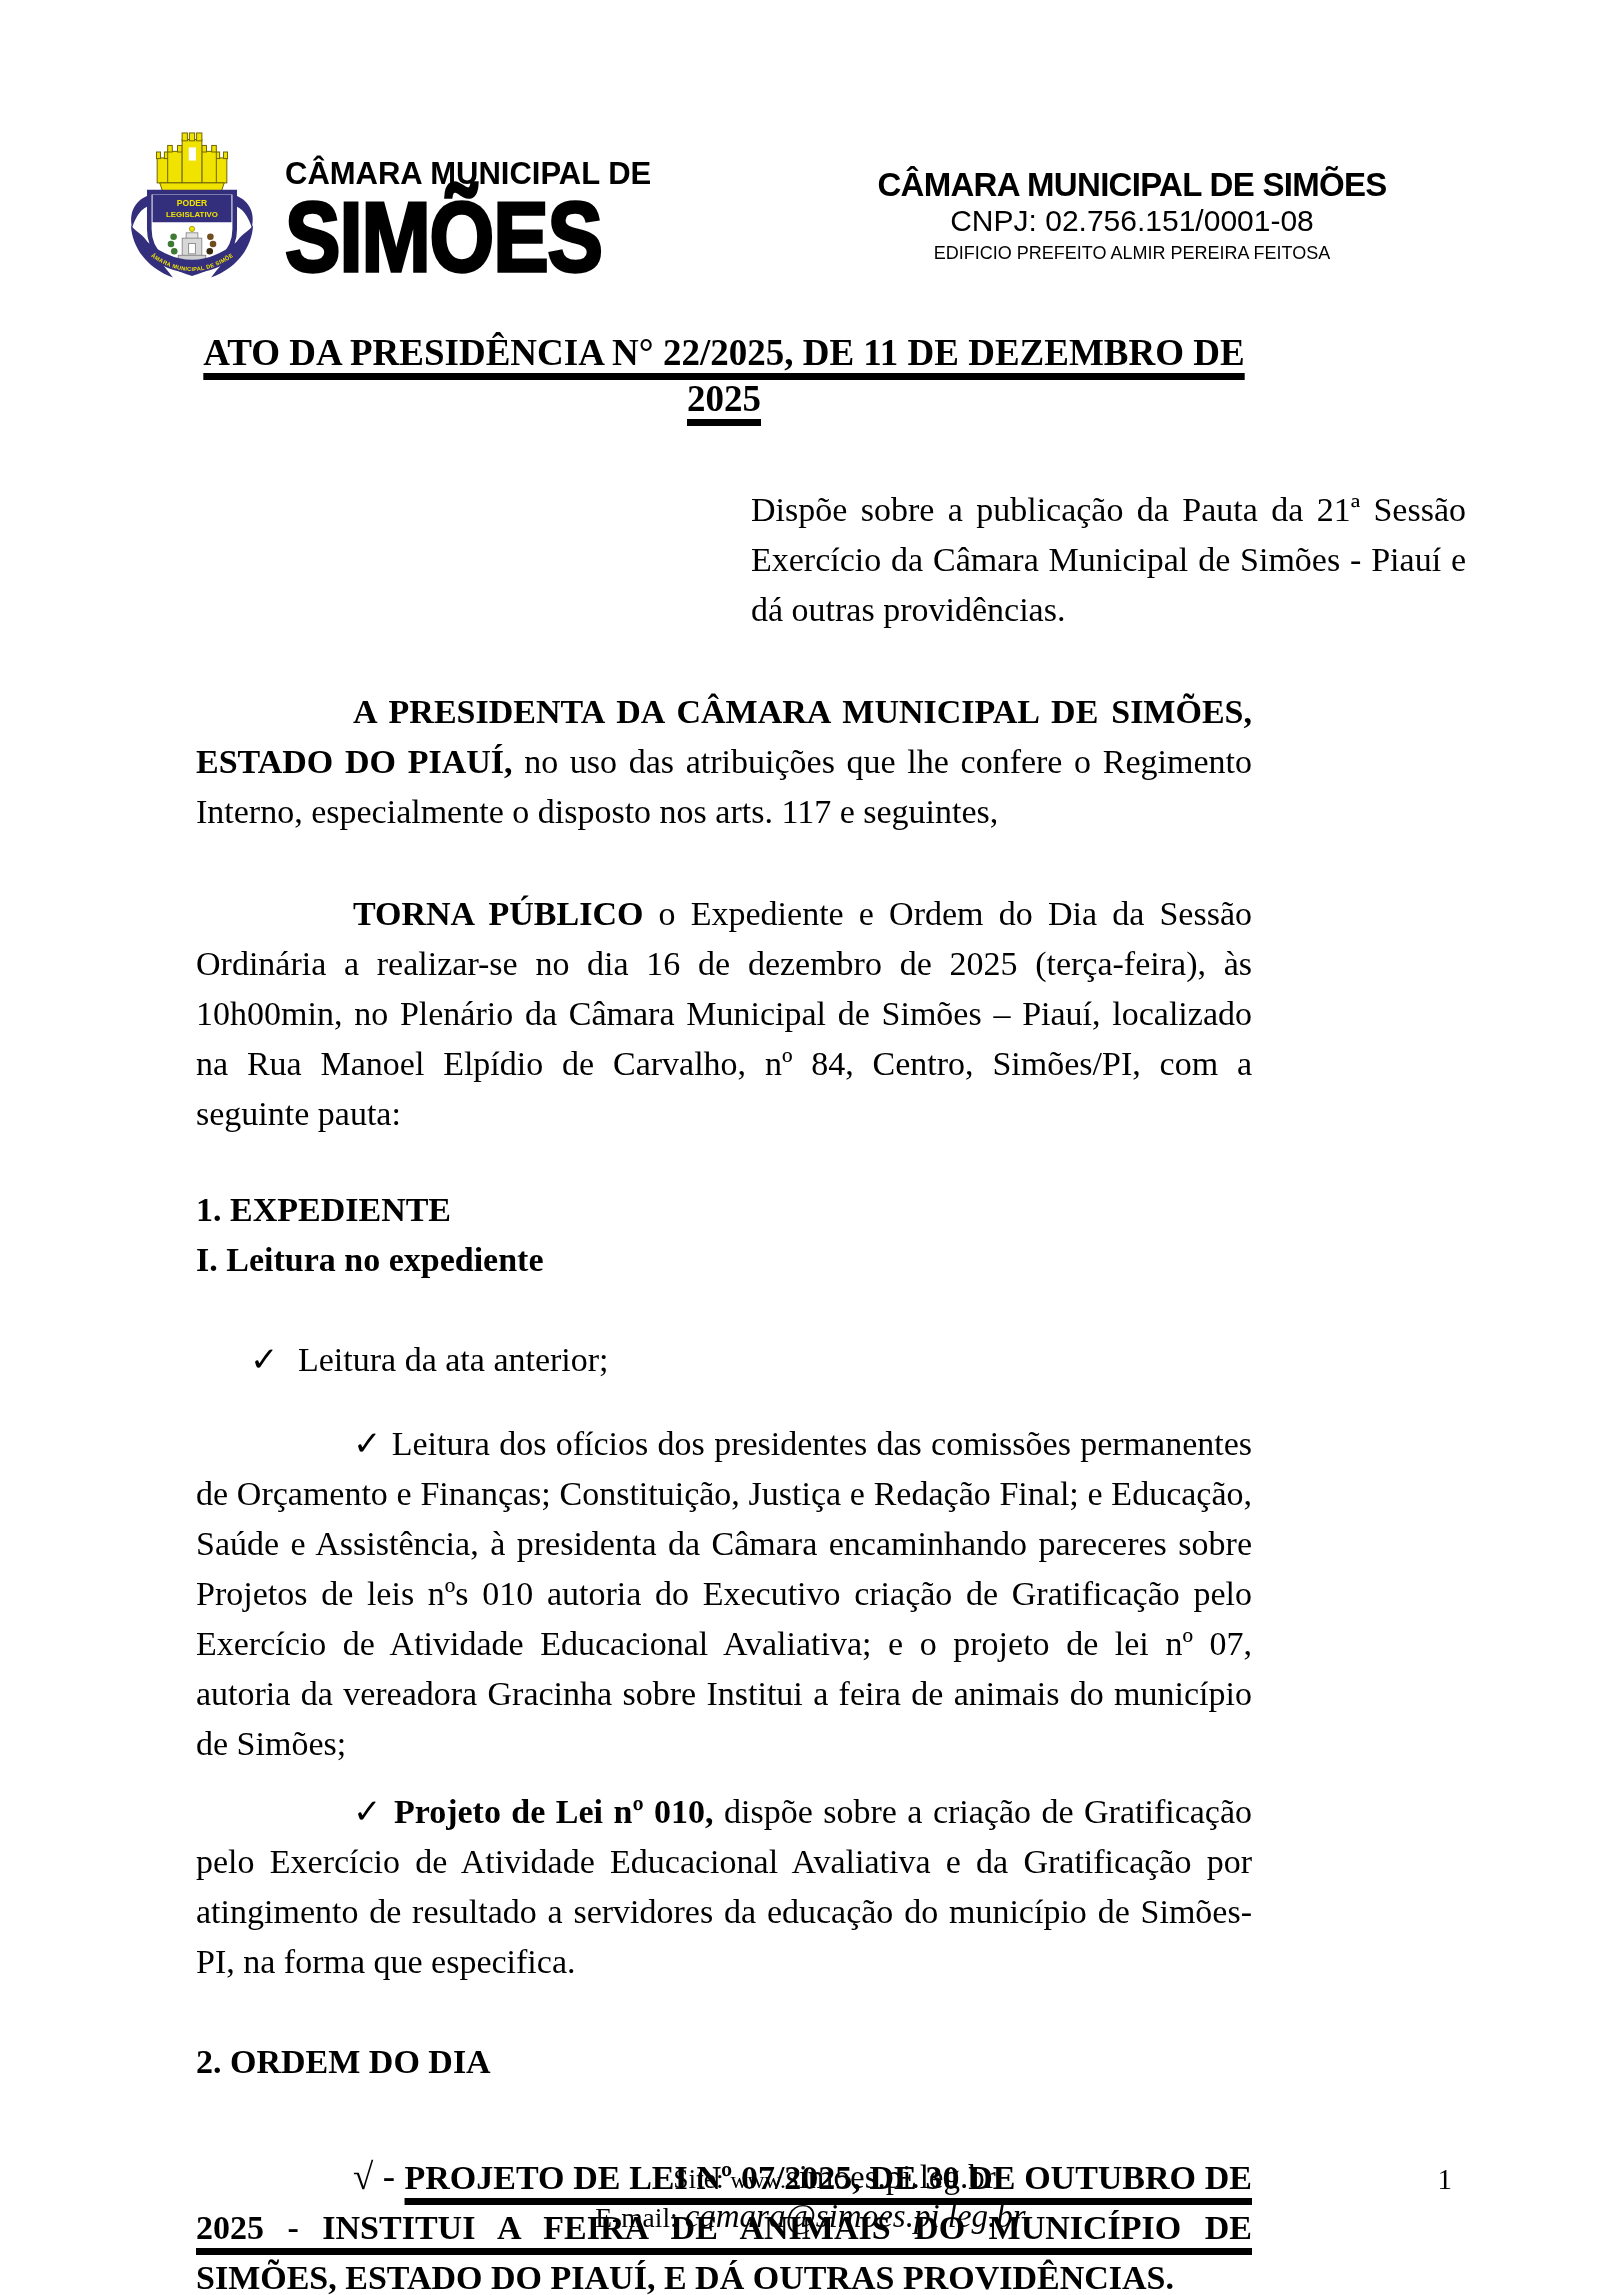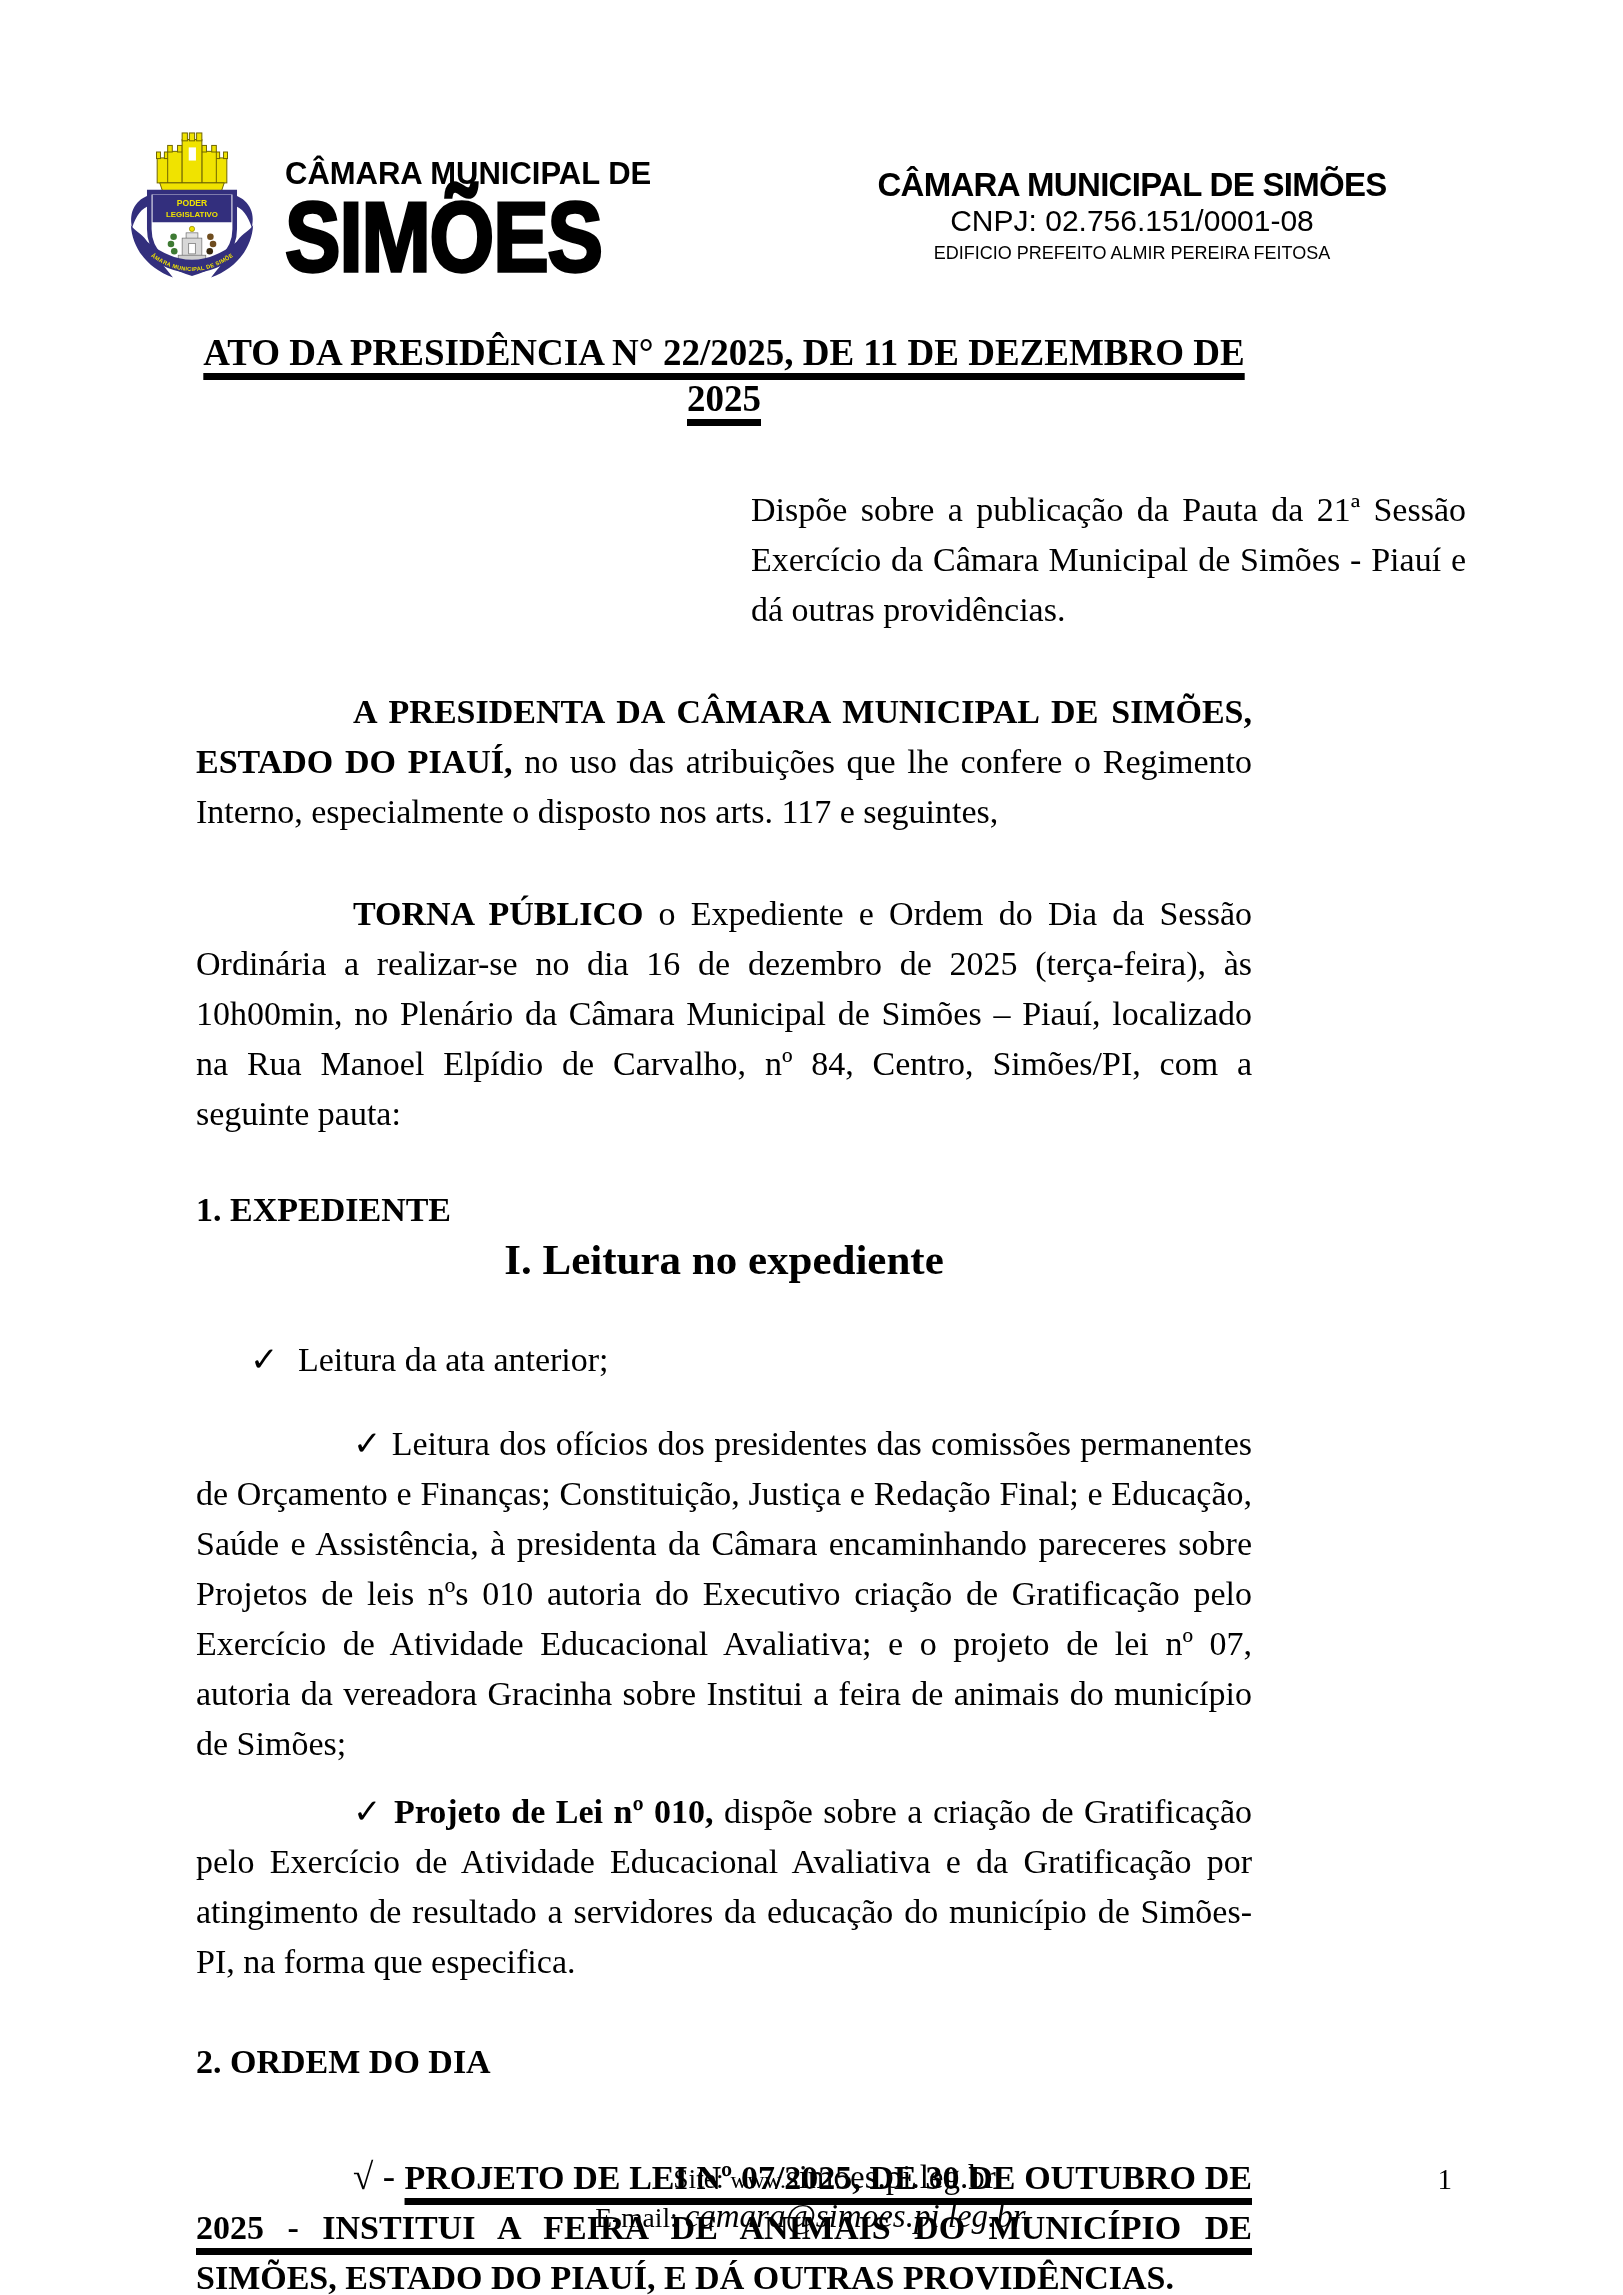--- a/index.html
+++ b/index.html
@@ -29,21 +29,21 @@
   .doc-title span{text-decoration:underline;text-decoration-thickness:6.5px;
                   text-underline-offset:7.8px;text-decoration-skip-ink:none;}
   .epigraph{margin:63px 0 0 555px;width:715px;text-align:justify;
             font-size:34px;line-height:50px;}
   p.body{margin:0;font-size:34px;line-height:50px;text-align:justify;}
   .mt-p1{margin-top:52px !important;}
   .mt-p2{margin-top:52px !important;}
   .indent{text-indent:157px;}
   .b{font-weight:bold;}
   .h2{margin:46px 0 0 0;font-size:34px;line-height:50px;font-weight:bold;}
-  .h3{margin:0;font-size:43px;line-height:50px;font-weight:bold;text-align:center;}
+  .h3{margin:0;font-size:34px;line-height:50px;font-weight:bold;}
   .check-row{margin:50px 0 0 0;padding-left:54px;font-size:34px;line-height:50px;}
   .check-row .check{display:inline-block;width:48px;}
   .mt-item2{margin-top:34px !important;}
   .mt-item3{margin-top:18.3px !important;}
   .mt-ordem{margin-top:50px !important;}
   .delib{margin-top:65px !important;line-height:63px;}
   .delib .delib-text{font-weight:bold;text-decoration:underline;
         text-decoration-thickness:7.2px;text-underline-offset:8.5px;text-decoration-skip-ink:none;}
   .delib .delib-prefix{font-size:37px;}
 

